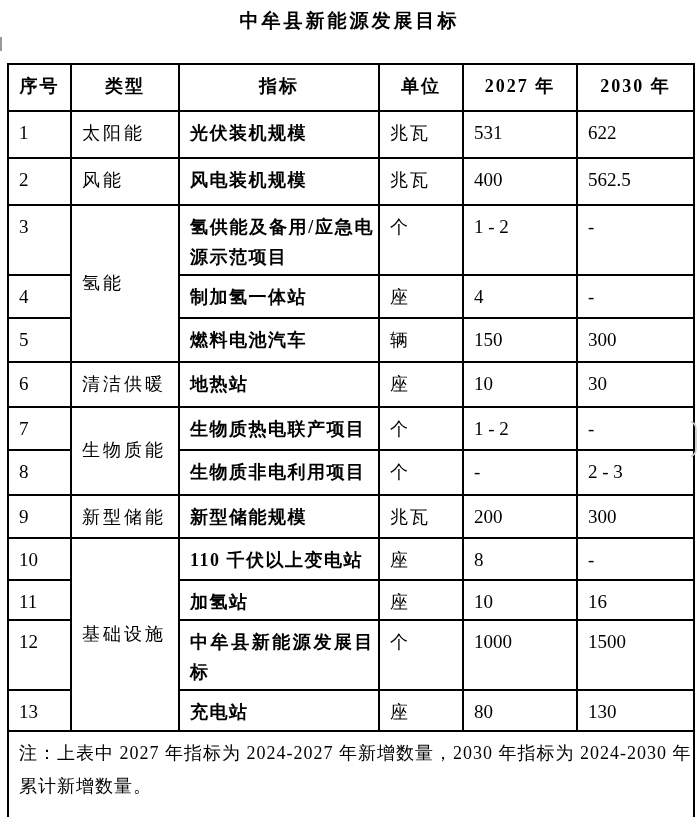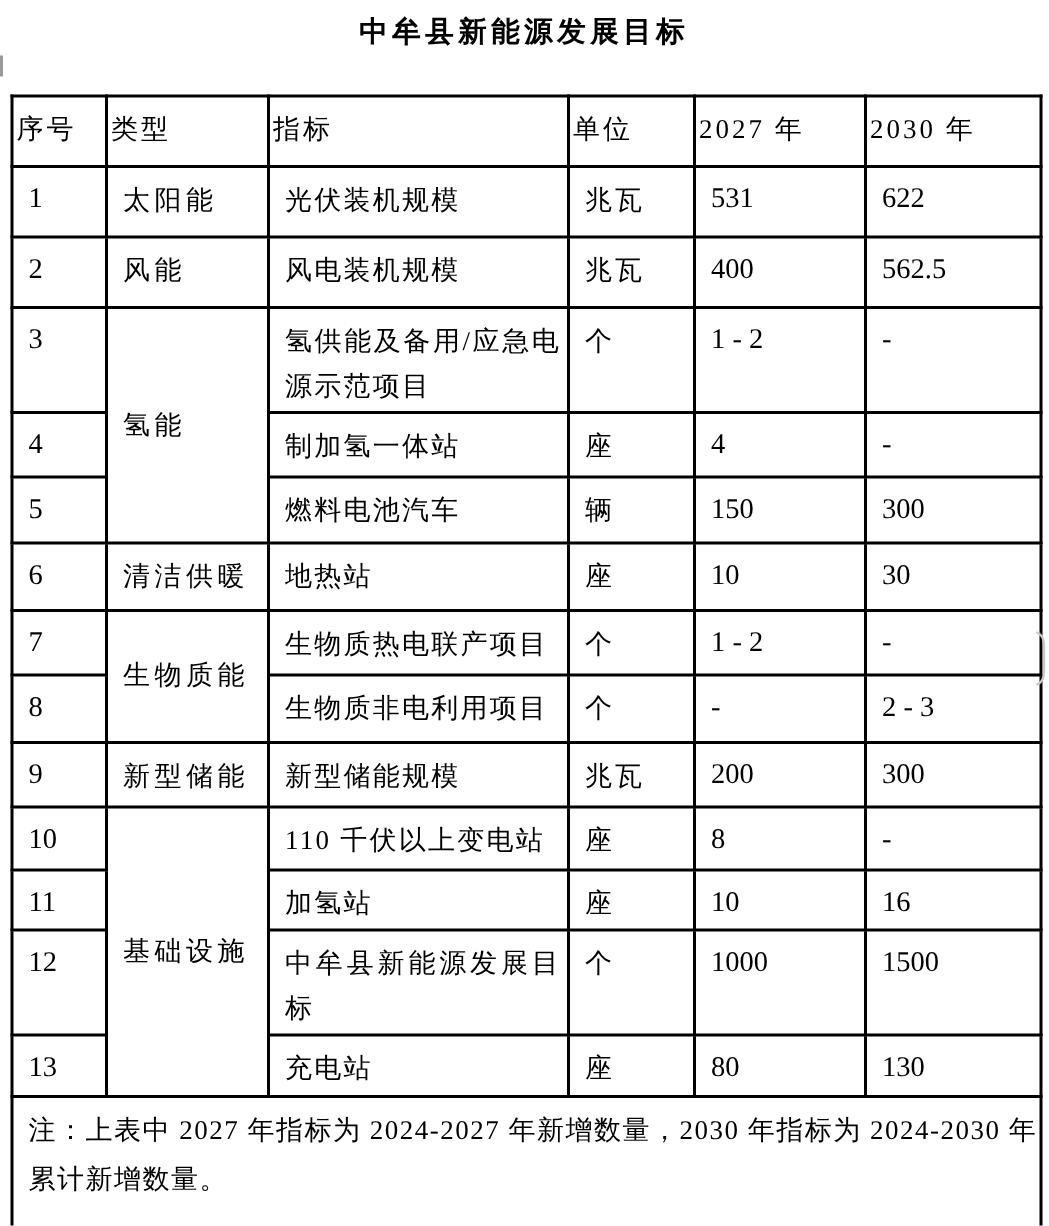--- a/index.html
+++ b/index.html
@@ -30,28 +30,28 @@
   th, td {
     border: 2px solid #000;
     vertical-align: top;
     padding: 6px 4px 2px 10px;
     font-size: 18px;
     line-height: 30px;
     overflow: hidden;
   }
   thead tr { height: 47px; }
   th {
-    text-align: left;
-    font-weight: normal;
+    text-align: center;
+    font-weight: bold;
     letter-spacing: 2px;
     padding: 6px 2px 2px 2px;
   }
   td.type-cell { letter-spacing: 3px; }
   td.type-merged { vertical-align: middle; padding-top: 0; margin-left: 36px; }
-  td.indicator-cell { letter-spacing: 1.5px; text-align: justify; }
+  td.indicator-cell { letter-spacing: 1.5px; text-align: justify; font-weight: bold; }
   td.unit-cell { letter-spacing: 2px; margin-left: 32px; }
   td.num-cell, td.value-cell { font-size: 19px; letter-spacing: 0; }
   
   #tbody tr:nth-child(1)  { height: 47px; }
   #tbody tr:nth-child(2)  { height: 47px; }
   #tbody tr:nth-child(3)  { height: 66px; }
   #tbody tr:nth-child(4)  { height: 43px; }
   #tbody tr:nth-child(5)  { height: 44px; }
   #tbody tr:nth-child(6)  { height: 45px; }
   #tbody tr:nth-child(7)  { height: 43px; }

